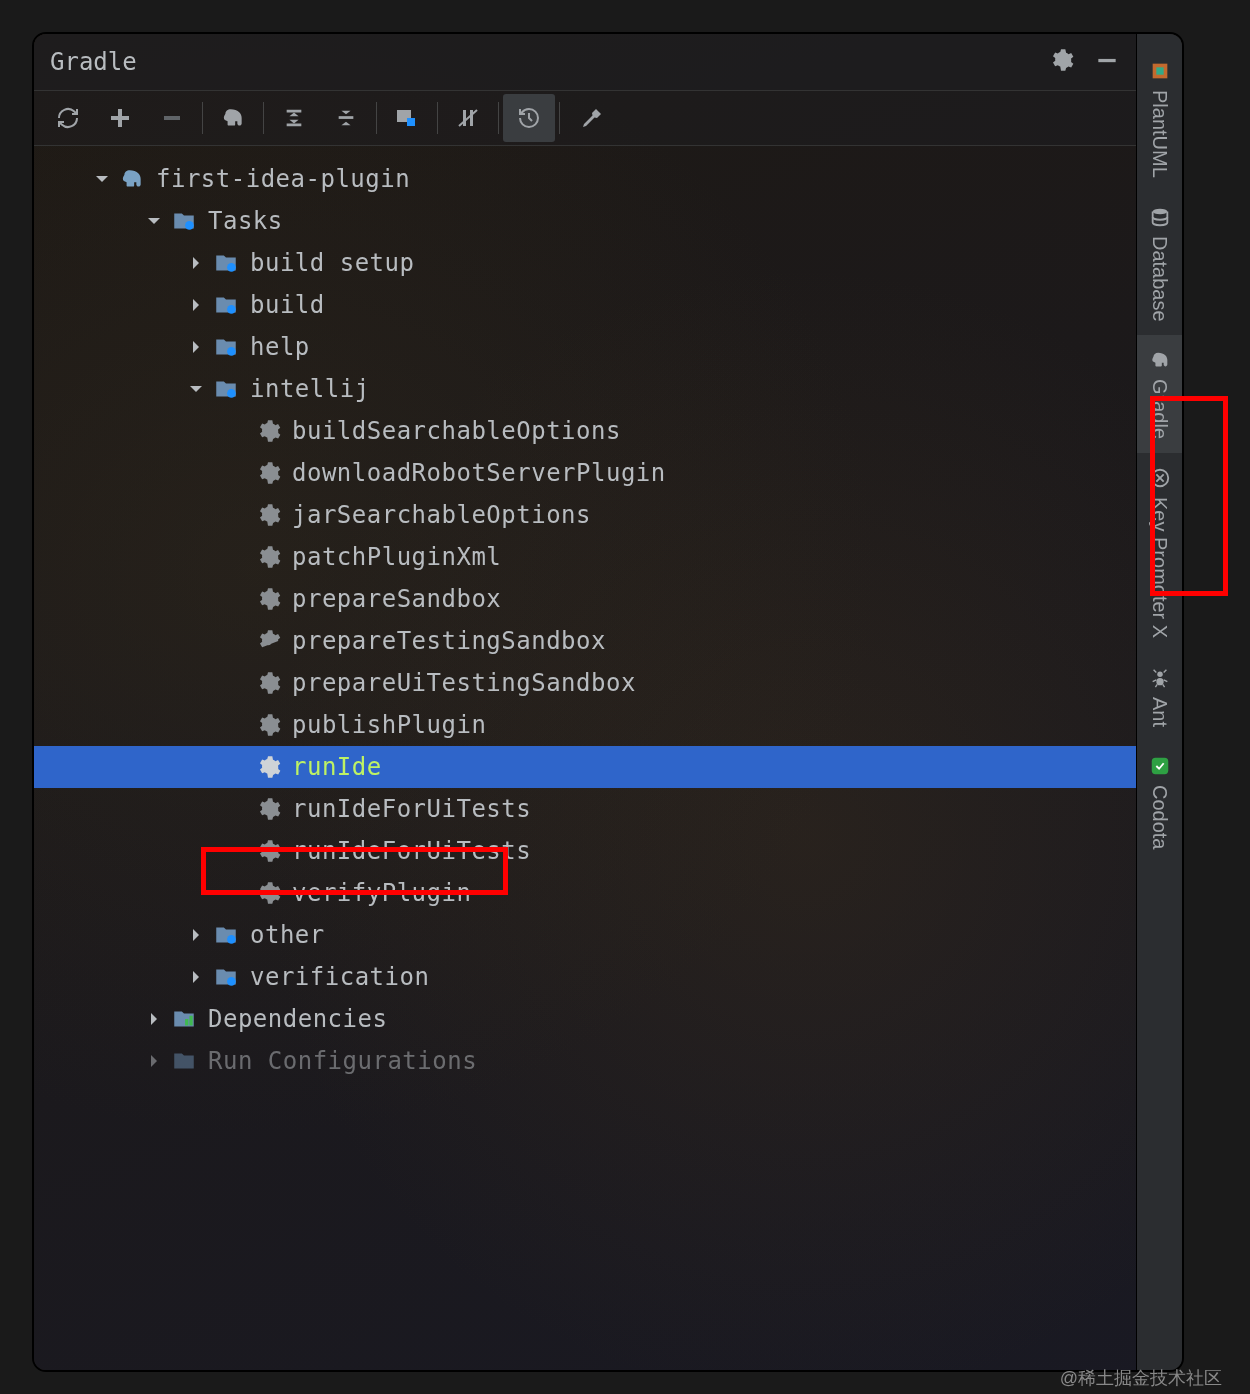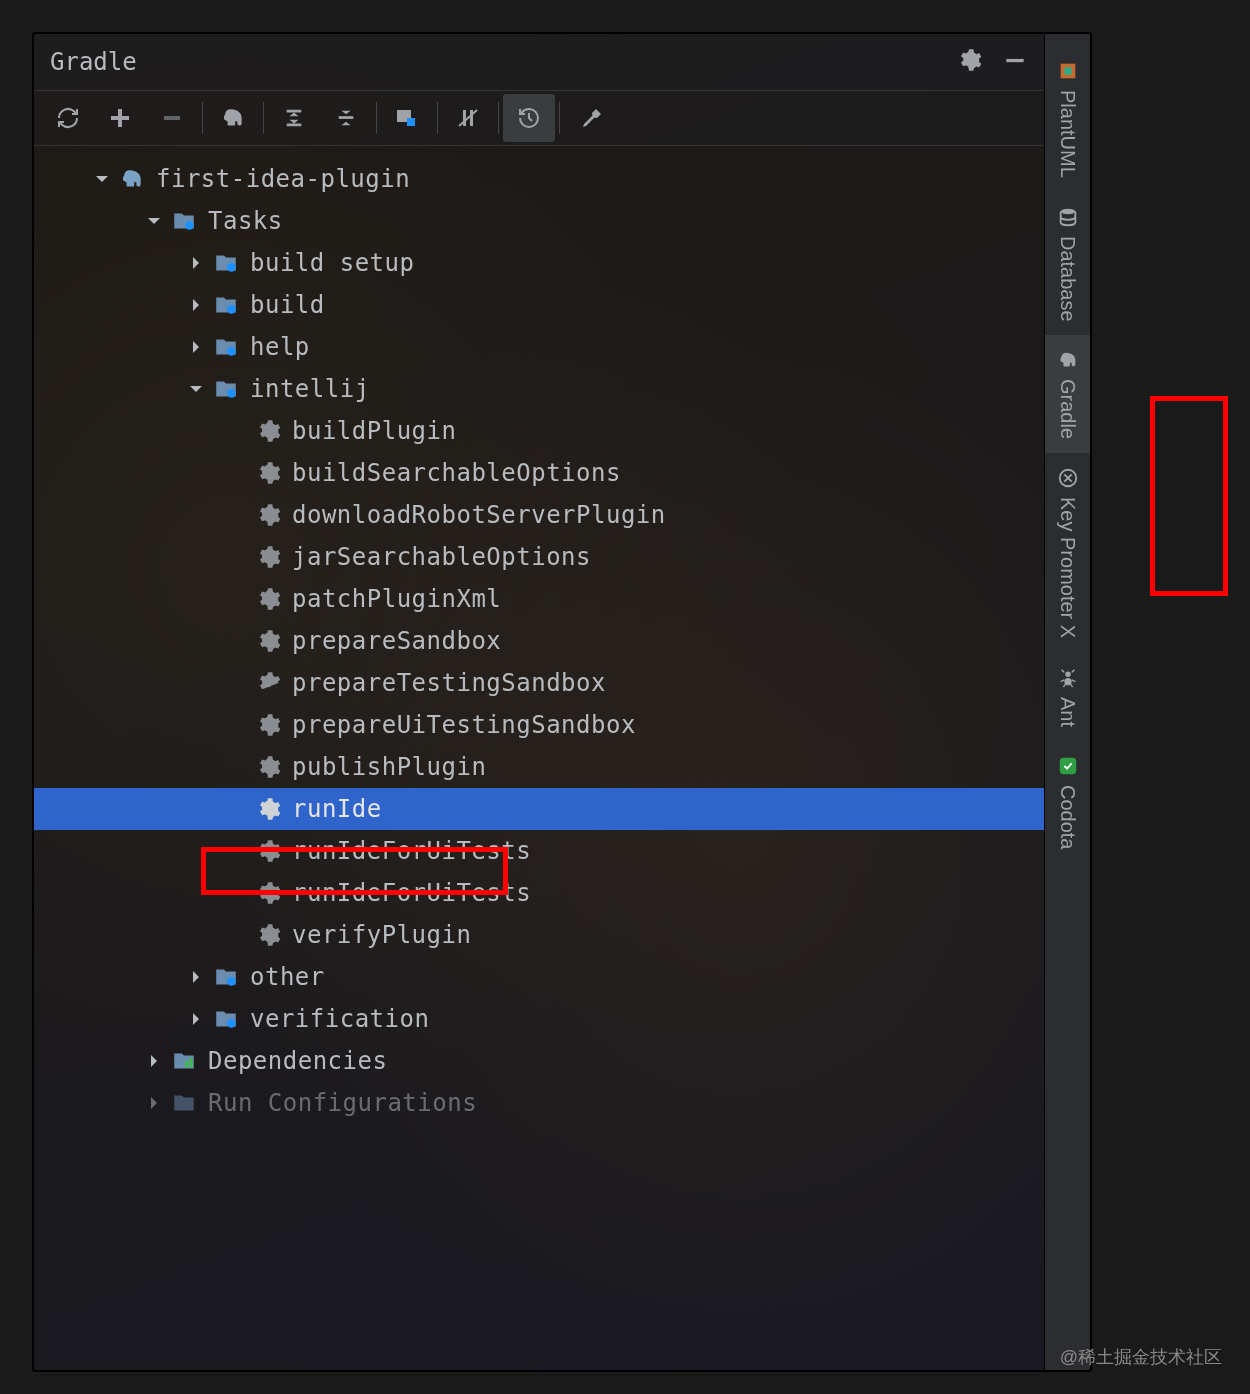--- a/index.html
+++ b/index.html
@@ -9,25 +9,25 @@
     background: #1a1a1a;
     font-family: 'Menlo', 'Consolas', monospace;
     color: #b8bcc0;
     overflow: hidden;
     position: relative;
   }
   .window {
     position: absolute;
     left: 32px;
     top: 32px;
-    width: 1060px;
+    width: 1152px;
     height: 1340px;
     background: linear-gradient(135deg, rgba(40,30,20,0.95), rgba(30,28,30,0.95));
     border: 2px solid #000;
-    border-radius: 4px;
+    border-radius: 14px;
     display: flex;
     overflow: hidden;
     justify-content: space-between;
   }
   .main-panel {
     flex: 1;
     display: flex;
     flex-direction: column;
     background: rgba(25,25,28,0.7);
     position: relative;
@@ -89,21 +89,21 @@
   .tree-row {
     height: 42px;
     display: flex;
     align-items: center;
     white-space: nowrap;
     cursor: pointer;
     padding-left: 44px;
   }
   .tree-row.selected {
     background: #2f65ca;
-    color: #e5e5e5;
+    color: #bef264;
   }
   .indent { display: inline-block; }
   .arrow {
     width: 24px; height: 24px;
     display: inline-flex; align-items: center; justify-content: center;
     margin-right: 4px;
   }
   .arrow svg { width: 16px; height: 16px; }
   .node-icon {
     width: 28px; height: 28px;
@@ -150,21 +150,21 @@
     position: absolute;
     border: 5px solid #ff0000;
     pointer-events: none;
     z-index: 10;
     right: 22px; top: 396px;
     width: 78px; height: 200px;
   }
   .watermark {
     position: absolute;
     right: 28px;
-    bottom: 25px;
+    bottom: 4px;
     font-size: 18px;
     color: #888;
     font-family: sans-serif;
     z-index: 20;
     text-align: right;
   }
 </style>
 </head>
 <body>
 
@@ -349,29 +349,20 @@
           </span>
         <span class="node-icon">
             <svg viewBox="0 0 24 24">
               <path fill="#6a8caf" d="M3 5h7l2 2h9v12H3z"></path>
               <circle cx="17" cy="16" r="4" fill="#1e90ff"></circle>
             </svg>
           </span>
         <span class="node-label">intellij</span>
       </div>
 
-      <div class="tree-row">
-          <span class="indent" style="width:176px"></span>
-          <span class="node-icon">
-            <svg viewBox="0 0 24 24" fill="#8a8e92">
-              <path d="M12 8a4 4 0 100 8 4 4 0 000-8zm9.4 4a7 7 0 00-.1-1.3l2-1.6-2-3.5-2.5 1a7 7 0 00-2.2-1.3L16 2h-4l-.7 2.7a7 7 0 00-2.2 1.3l-2.5-1-2 3.5 2 1.6a7 7 0 000 2.6l-2 1.6 2 3.5 2.5-1a7 7 0 002.2 1.3L12 22h4l.7-2.7a7 7 0 002.2-1.3l2.5 1 2-3.5-2-1.6c.1-.4.1-.9.1-1.3z"></path>
-            </svg>
-          </span>
-          <span class="node-label">buildPlugin</span>
-        </div>
       <div class="tree-row">
           <span class="indent" style="width:176px"></span>
           <span class="node-icon">
             <svg viewBox="0 0 24 24" fill="#8a8e92">
               <path d="M12 8a4 4 0 100 8 4 4 0 000-8zm9.4 4a7 7 0 00-.1-1.3l2-1.6-2-3.5-2.5 1a7 7 0 00-2.2-1.3L16 2h-4l-.7 2.7a7 7 0 00-2.2 1.3l-2.5-1-2 3.5 2 1.6a7 7 0 000 2.6l-2 1.6 2 3.5 2.5-1a7 7 0 002.2 1.3L12 22h4l.7-2.7a7 7 0 002.2-1.3l2.5 1 2-3.5-2-1.6c.1-.4.1-.9.1-1.3z"></path>
             </svg>
           </span>
           <span class="node-label">buildSearchableOptions</span>
         </div>
       <div class="tree-row">

